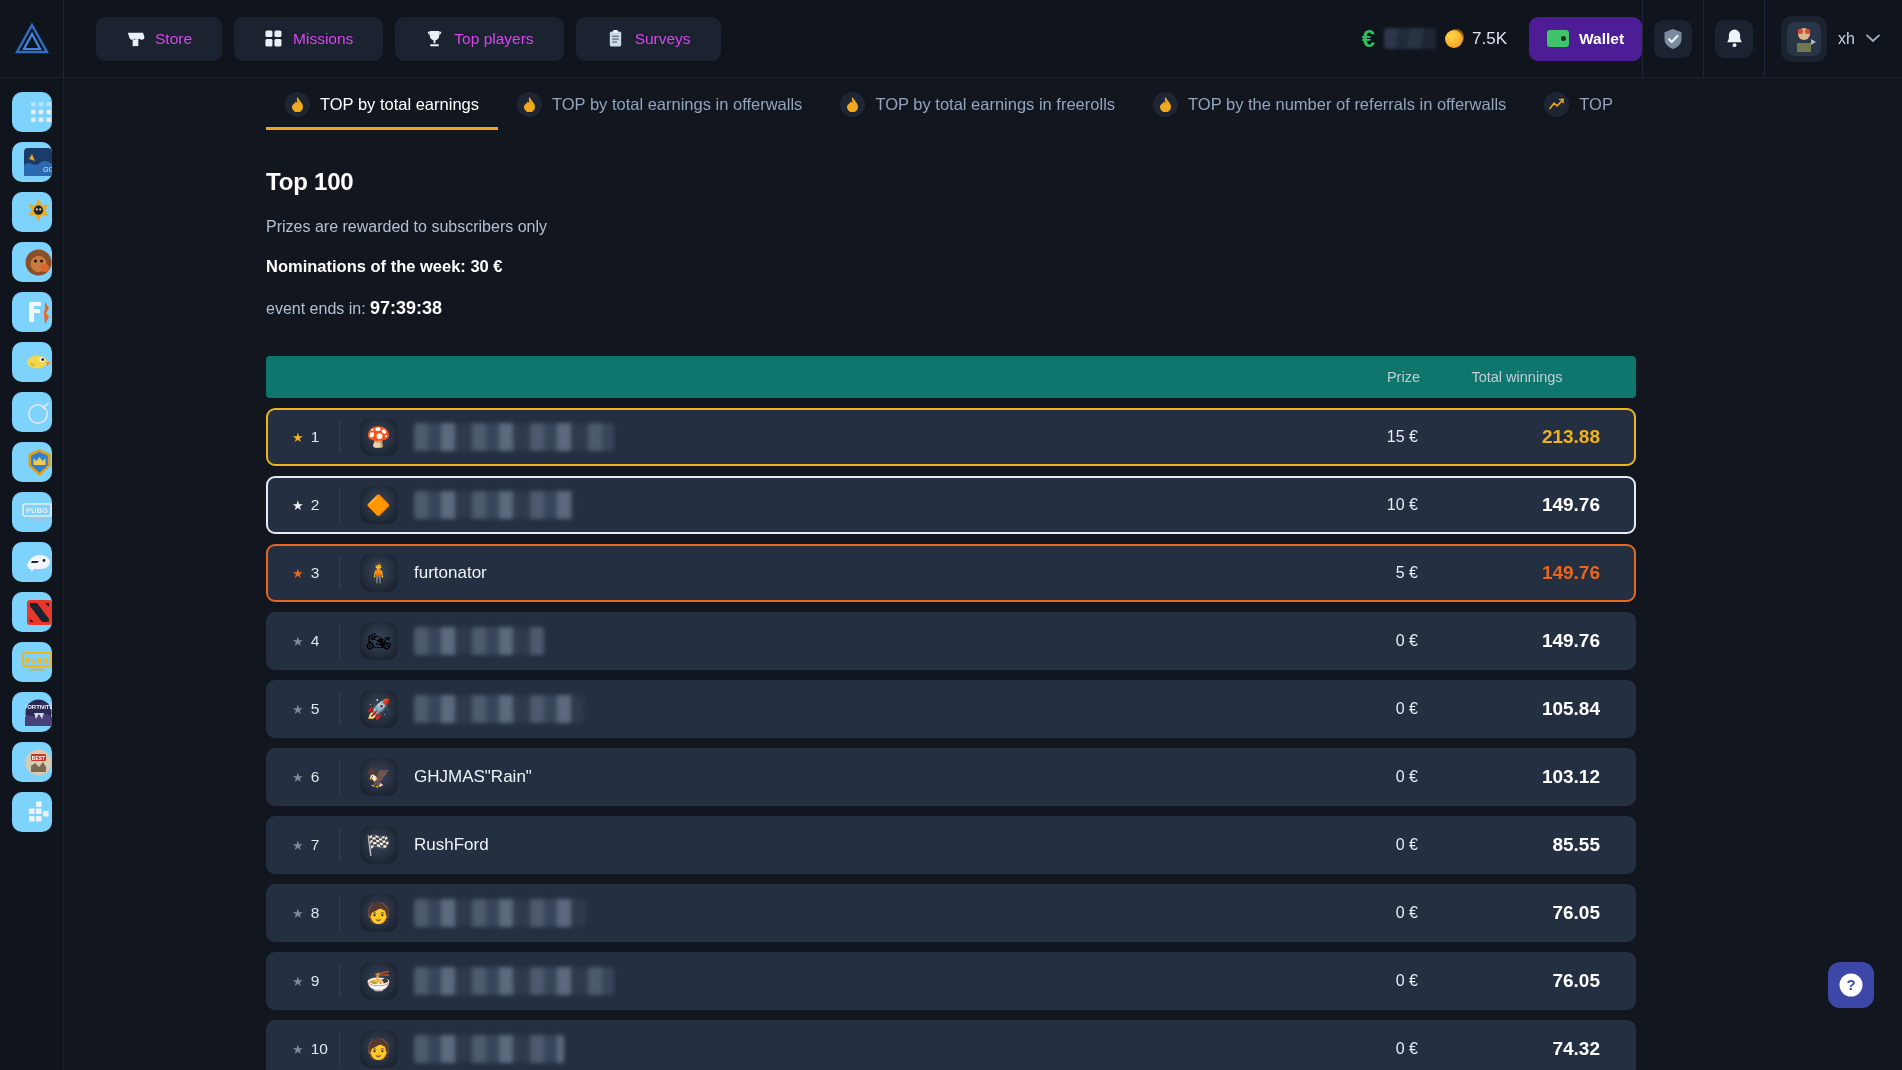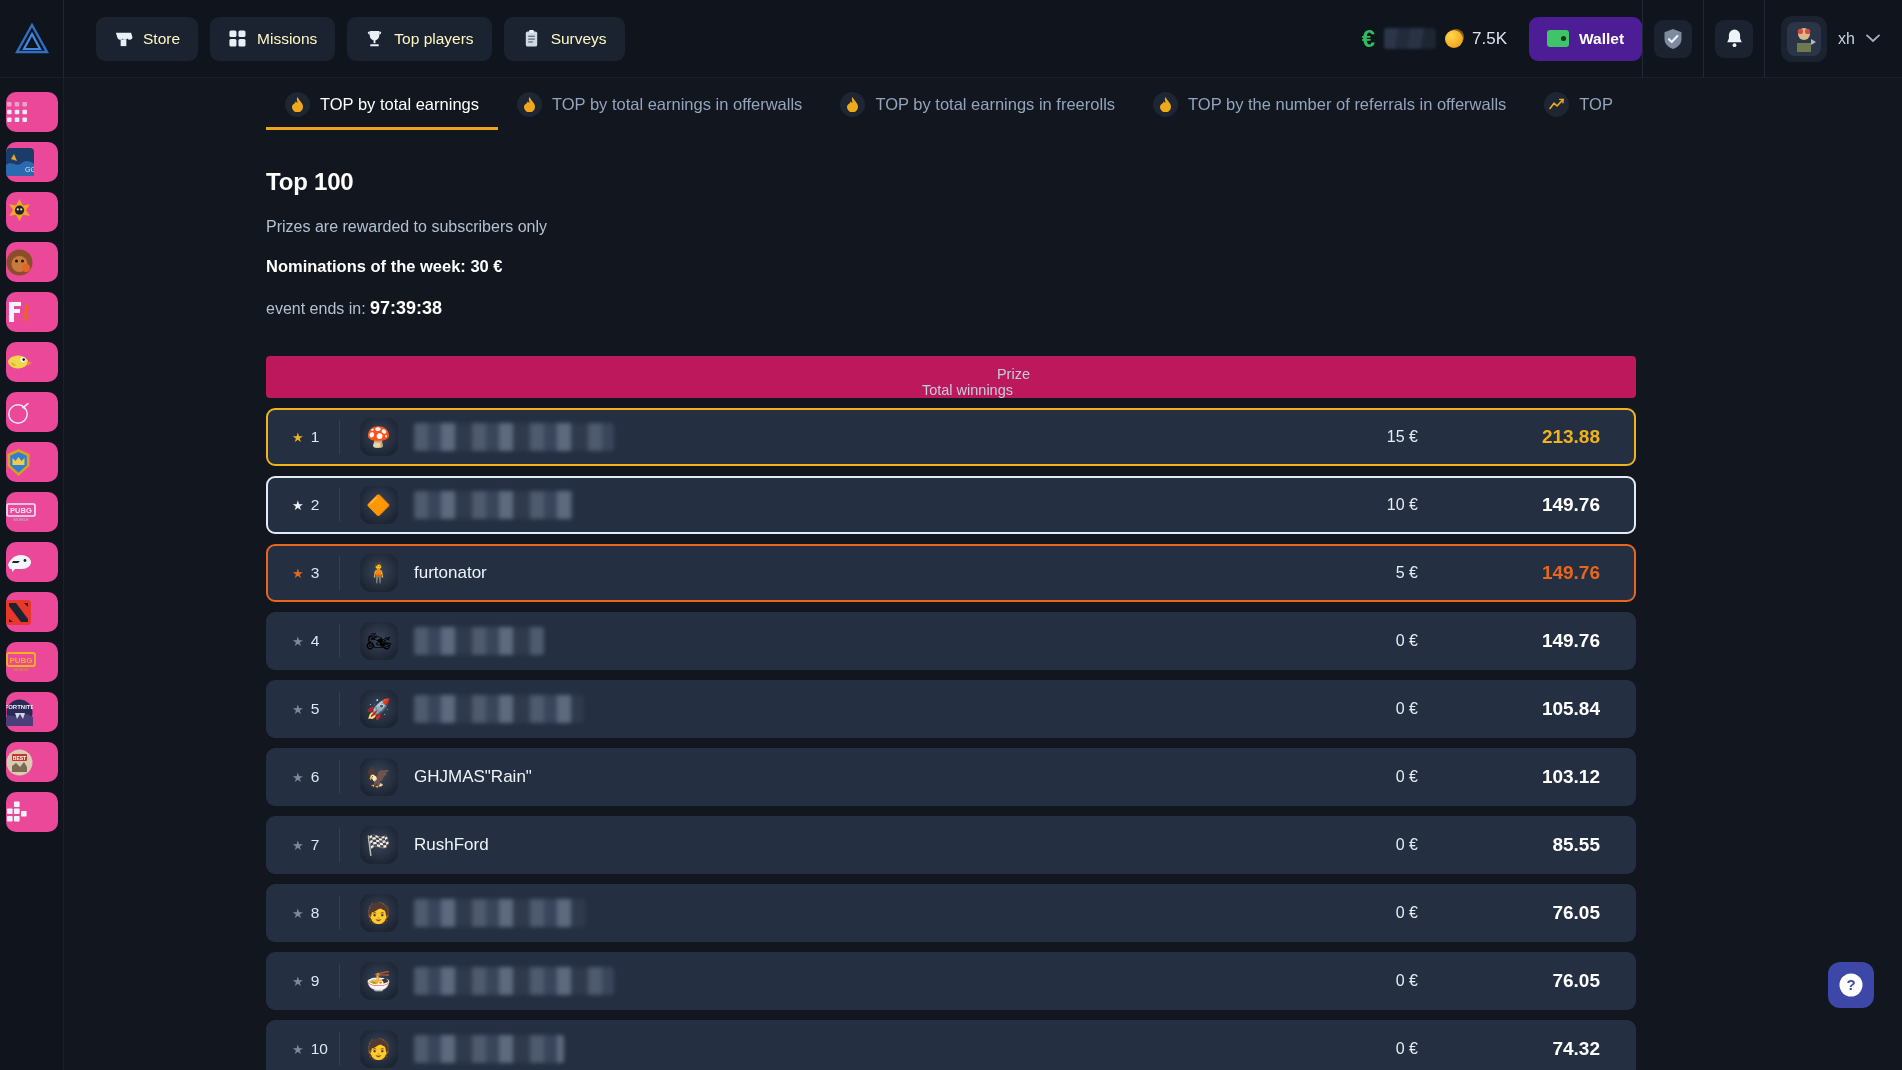--- a/index.html
+++ b/index.html
@@ -21,22 +21,22 @@
   }
   .logo-zone {
     width: 64px; height: 78px;
     display: flex; align-items: center; justify-content: center;
     border-right: 1px solid #202736;
   }
   .logo-mark { width: 34px; height: 32px; }
   .nav-pills { display: flex; align-items: center; gap: 12px; margin-left: 32px; }
   .pill {
     height: 44px; display: flex; align-items: center; gap: 10px;
-    padding: 0 18px; border-radius: 9px;
-    background: #1b2230; color: #fef9c3;
+    padding: 0 30px; border-radius: 9px;
+    background: #1b2230; color: #d946ef;
     font-size: 15.5px; cursor: pointer; white-space: nowrap;
   }
   .pill .ico { width: 19px; height: 19px; display:block; flex:none; }
 
   .top-right { margin-left: auto; display: flex; align-items: center; height: 78px; }
   .balance { display: flex; align-items: center; gap: 9px; padding: 0 16px; }
   .eur-sym { color: #2fbf5f; font-size: 24px; font-weight: 700; line-height: 1; }
   .redact { width: 52px; height: 21px; border-radius: 3px;
     background: linear-gradient(100deg,#2d3648 0 26%,#222b3a 26% 48%,#2a3344 48% 72%,#1e2633 72% 100%);
     filter: blur(1.6px); }
@@ -60,22 +60,22 @@
     display:flex;align-items:center;justify-content:center; overflow:hidden; }
   .uname { color: #c8d2e0; font-size: 16px; }
 
   
   .rail {
     position: absolute; top: 78px; left: 0; width: 64px; height: 992px;
     background: #0f141d; border-right: 1px solid #1a202b;
     display: flex; flex-direction: column; align-items: center;
     padding-top: 14px; gap: 10px; z-index: 20;
   }
-  .rail-btn { width: 52px; height: 40px; border-radius: 10px; background: #ec4899;
-    display: flex; align-items: center; justify-content: flex-start; cursor: pointer; flex: none;
+  .rail-btn { width: 40px; height: 40px; border-radius: 10px; background: #7dd3fc;
+    display: flex; align-items: center; justify-content: flex-end; cursor: pointer; flex: none;
     overflow: hidden; }
   .help-btn {
     position: absolute; left: 12px; bottom: 18px;
     width: 40px; height: 40px; border-radius: 11px; background: #3c47a8;
     display: flex; align-items: center; justify-content: center; cursor: pointer;
   }
 
   
   .main { position: absolute; top: 78px; left: 64px; width: 1838px; height: 992px; overflow: hidden; }
 
@@ -89,27 +89,27 @@
 
   .content { padding: 38px 0 0 202px; }
   .page-title { color: #ffffff; font-size: 24px; font-weight: 700; letter-spacing: -0.2px; }
   .sub1 { color: #b3c0d2; font-size: 16px; margin-top: 22px; }
   .sub2 { color: #ffffff; font-size: 16.5px; font-weight: 700; margin-top: 21px; }
   .sub3 { color: #b3c0d2; font-size: 16px; margin-top: 22px; }
   .sub3 b { color: #ffffff; font-size: 18px; font-weight: 700; }
 
   .table { margin-top: 37px; width: 1370px; }
   .thead {
-    height: 42px; background: #be185d; border-radius: 4px;
-    display: flex; align-items: center; color: #c3cdda; font-size: 14.5px; flex-direction: column;
+    height: 42px; background: #0f766e; border-radius: 4px;
+    display: flex; align-items: center; color: #c3cdda; font-size: 14.5px;
   }
   .col-rank { width: 72px; flex: none; }
   .col-user { flex: 1 1 auto; min-width: 0; }
   .col-prize { width: 190px; flex: none; text-align: right; padding-right: 16px; }
-  .col-total { width: 200px; flex: none; text-align: right; padding-right: 38px; }
+  .col-total { width: 200px; flex: none; text-align: center; padding-right: 38px; }
 
   .row {
     height: 58px; margin-top: 10px; background: #242f41; border-radius: 9px;
     display: flex; align-items: center; border: 2px solid transparent; cursor: pointer;
     position: relative;
   }
   .row.gold { border-color: #f0b31c; }
   .row.silver { border-color: #e3ecf6; }
   .row.bronze { border-color: #e8661d; }
   .rank { width: 72px; flex: none; display: flex; align-items: center; gap: 7px;

